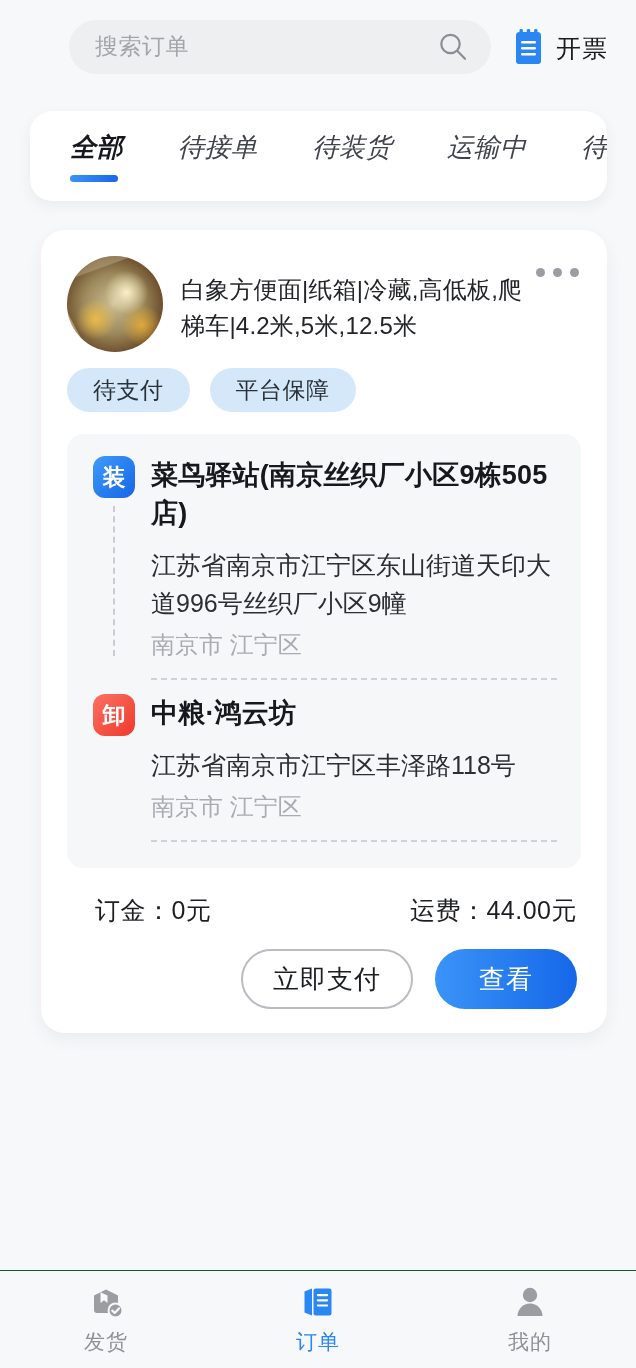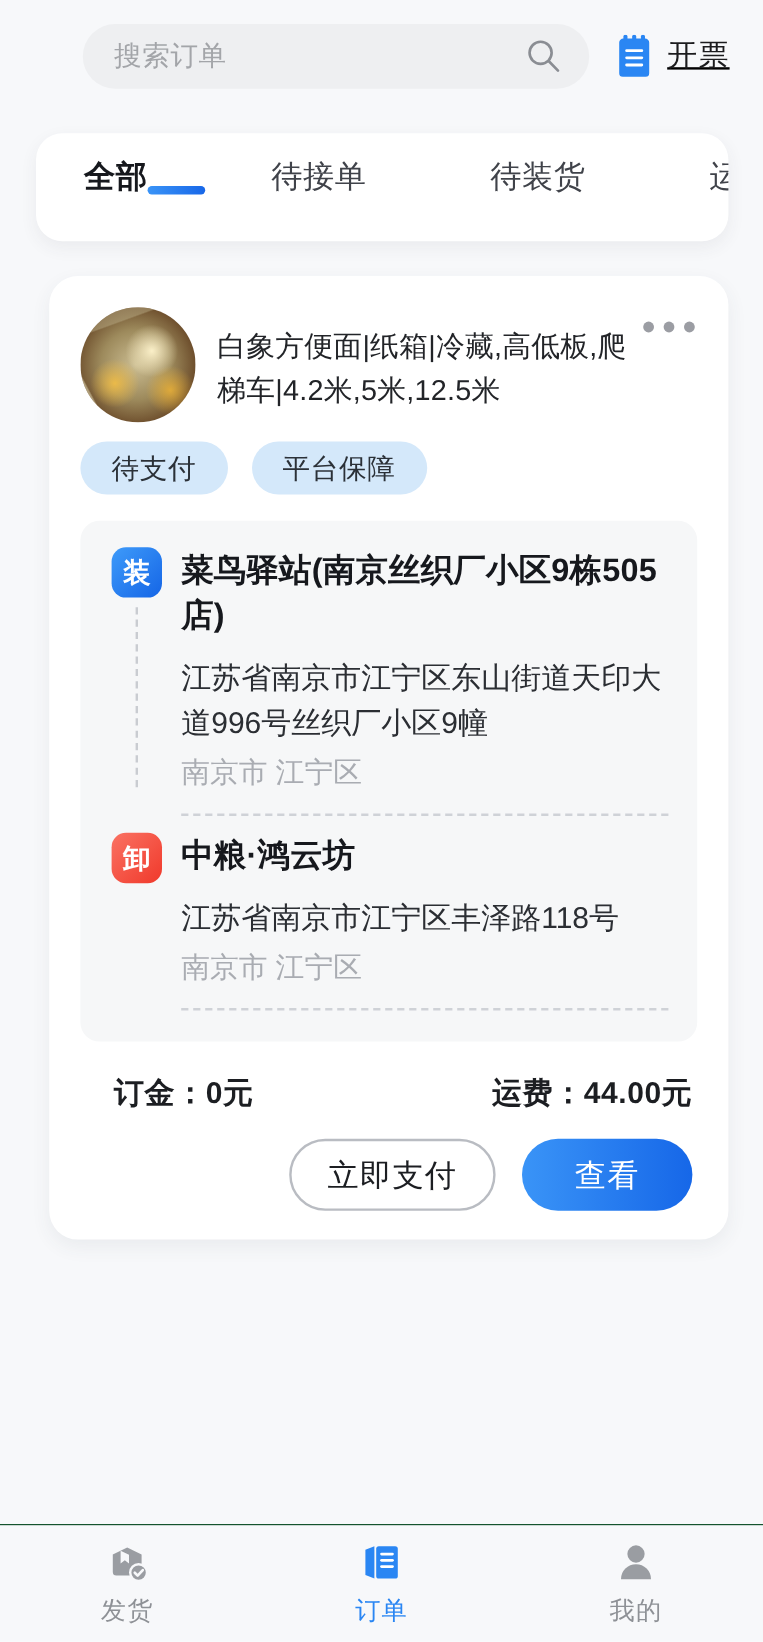--- a/index.html
+++ b/index.html
@@ -39,25 +39,24 @@
     flex: 1;
     font-size: 23px;
     color: #a3a5a9;
     letter-spacing: 0.5px;
   }
   .search-icon { width: 32px; height: 32px; flex: none; }
   .search-icon svg { display: block; }
 
   .invoice-btn {
     display: flex;
-    align-items: flex-start;
+    align-items: flex-end;
     gap: 12px;
     margin-left: 22px;
     padding-right: 6px;
-    text-decoration: underline;
   }
   .invoice-icon { width: 31px; height: 36px; flex: none; }
   .invoice-label {
     font-size: 25px;
     color: #1c1c1e;
     letter-spacing: 1px;
   }
 
   
   .tabs-card {
@@ -73,23 +72,24 @@
     display: flex;
     align-items: flex-start;
     height: 100%;
     padding: 21px 0 0 40px;
     white-space: nowrap;
   }
   .tab {
     position: relative;
     margin-right: 55px;
     display: flex;
-    flex-direction: row;
-    align-items: flex-end;
+    flex-direction: column;
+    align-items: flex-start;
     flex: none;
+    font-style: italic;
   }
   .tab-label {
     font-size: 26px;
     color: #40434a;
     letter-spacing: 0.5px;
     line-height: 30px;
   }
   .tab.active .tab-label {
     color: #16181d;
     font-weight: bold;
@@ -247,21 +247,20 @@
   }
   .leg.unload-leg { margin-top: 14px; }
 
   
   .price-row {
     display: flex;
     align-items: center;
     justify-content: space-between;
     margin-top: 26px;
     padding: 0 4px 0 28px;
-    font-weight: bold;
   }
   .price-item { font-size: 25px; color: #1c1e22; letter-spacing: 0.5px; }
   .actions {
     display: flex;
     align-items: center;
     justify-content: flex-end;
     gap: 22px;
     margin-top: 22px;
     padding-right: 4px;
   }

